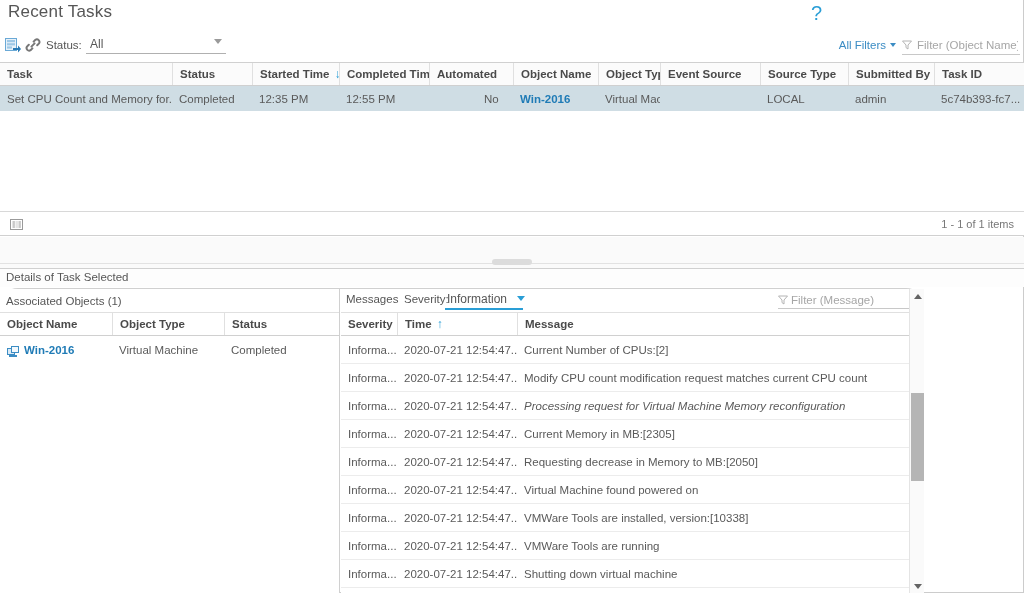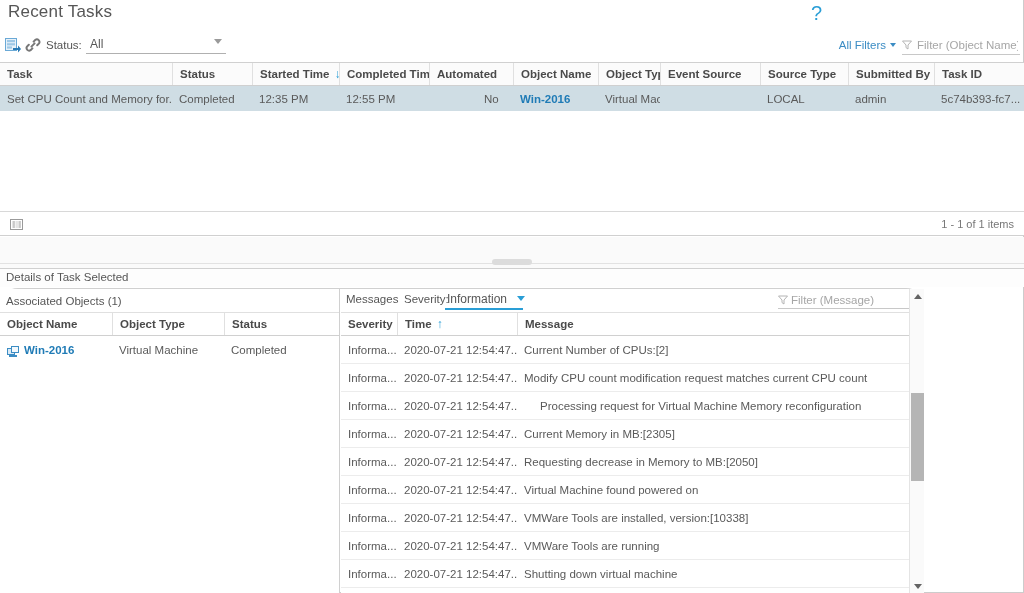--- a/index.html
+++ b/index.html
@@ -444,21 +444,21 @@
             <div class="td" style="left: 176px; width: 490px;">Current Number of CPUs:[2]</div>
           </div>
           <div class="msg-row">
             <div class="td" style="left: 0px; width: 56px;">Informa...</div>
             <div class="td" style="left: 56px; width: 120px;">2020-07-21 12:54:47...</div>
             <div class="td" style="left: 176px; width: 490px; text-align: right;">Modify CPU count modification request matches current CPU count</div>
           </div>
           <div class="msg-row">
             <div class="td" style="left: 0px; width: 56px;">Informa...</div>
             <div class="td" style="left: 56px; width: 120px;">2020-07-21 12:54:47...</div>
-            <div class="td" style="left: 192px; width: 490px;">Processing request for Virtual Machine Memory reconfiguration</div>
+            <div class="td" style="left: 176px; width: 490px; font-style: italic;">Processing request for Virtual Machine Memory reconfiguration</div>
           </div>
           <div class="msg-row">
             <div class="td" style="left: 0px; width: 56px;">Informa...</div>
             <div class="td" style="left: 56px; width: 120px;">2020-07-21 12:54:47...</div>
             <div class="td" style="left: 176px; width: 490px;">Current Memory in MB:[2305]</div>
           </div>
           <div class="msg-row">
             <div class="td" style="left: 0px; width: 56px;">Informa...</div>
             <div class="td" style="left: 56px; width: 120px;">2020-07-21 12:54:47...</div>
             <div class="td" style="left: 176px; width: 490px;">Requesting decrease in Memory to MB:[2050]</div>

